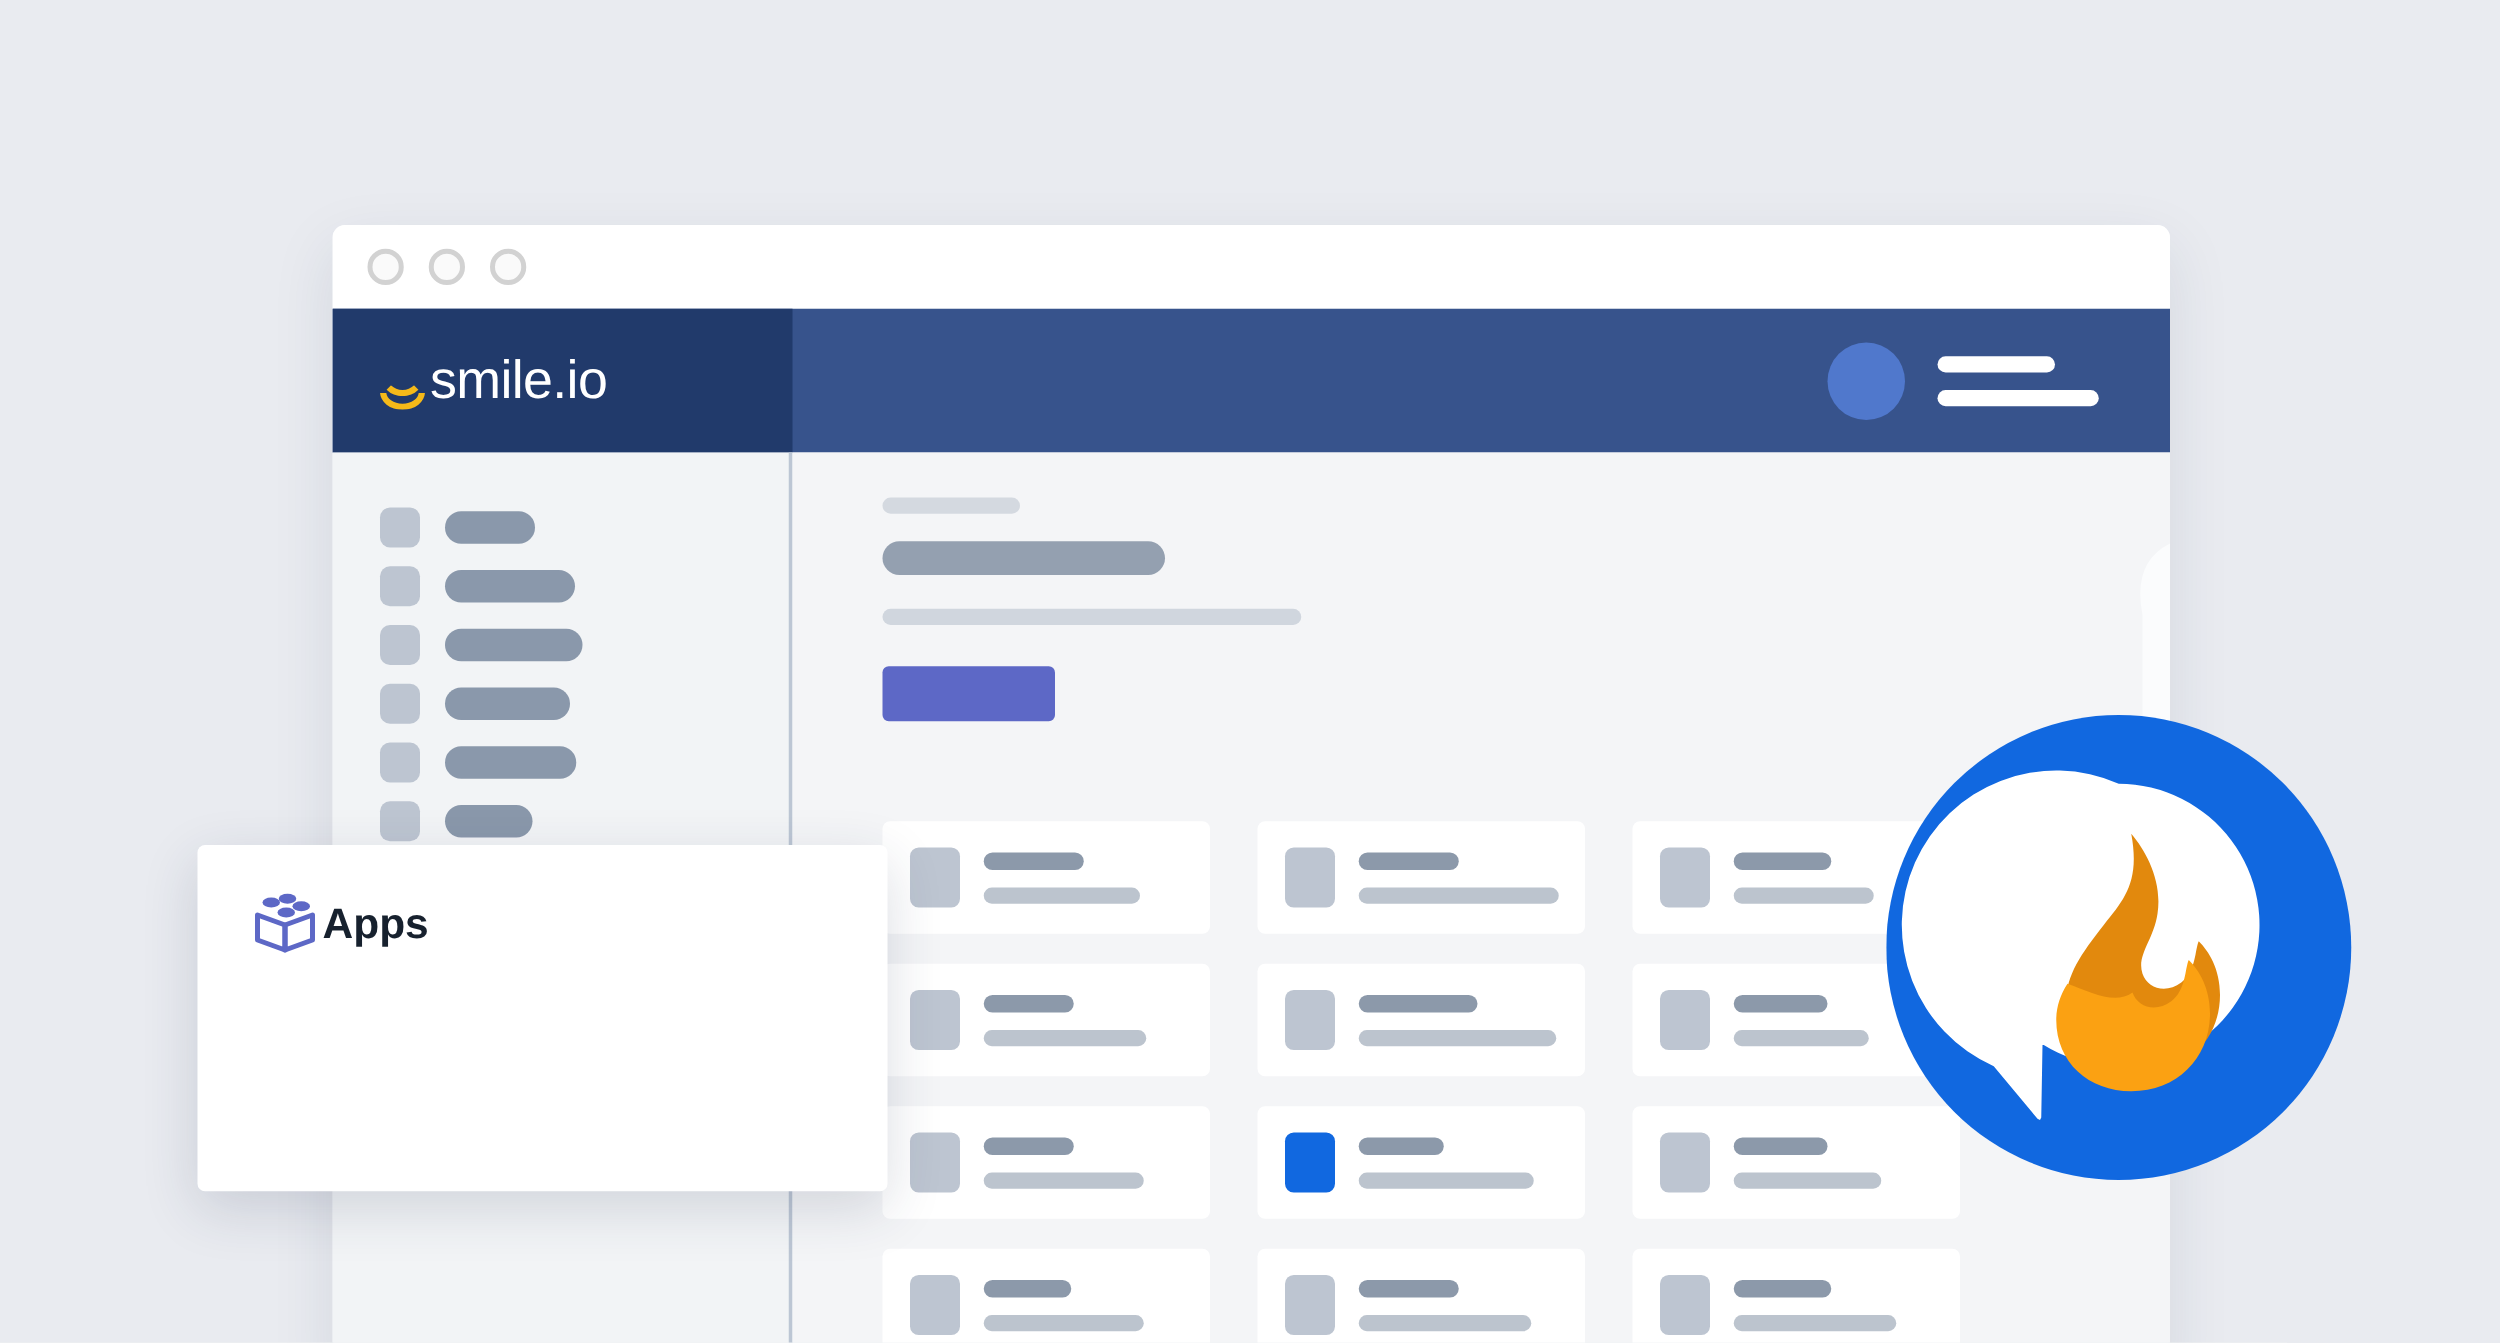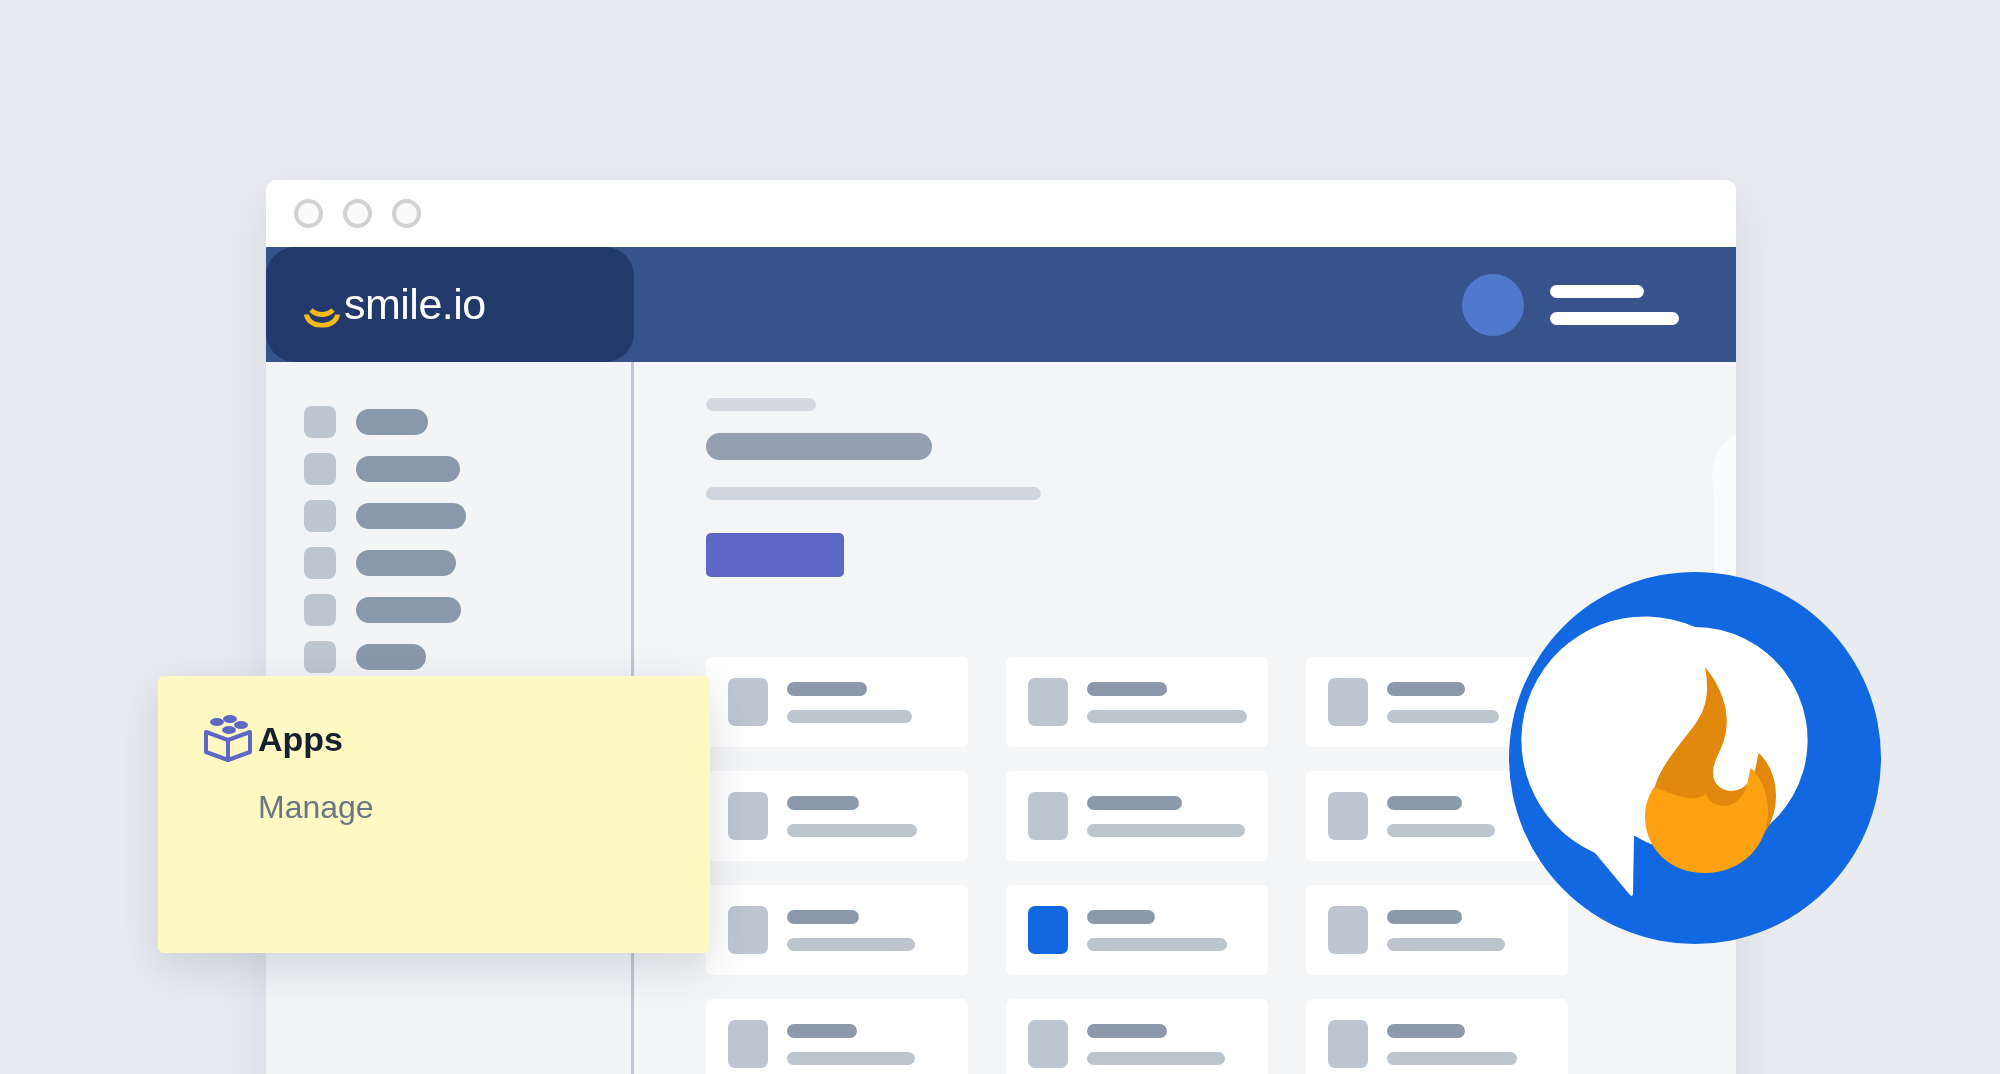--- a/index.html
+++ b/index.html
@@ -34,21 +34,20 @@
 
   
   .appbar {
     height: 115px; display: flex; align-items: stretch;
     background: #37538c;
   }
   .brand {
     width: 368px; background: #213a6b;
     display: flex; align-items: center; gap: 14px;
     padding-left: 38px;
-    border-radius: 29px;
   }
   .brand-smile { width: 26px; height: 26px; position: relative; }
   .brand-smile::after {
     content: ""; position: absolute; left: 0; top: 2px;
     width: 26px; height: 13px;
     border: 5px solid #f5b919;
     border-top-color: transparent;
     border-left-color: transparent;
     border-right-color: transparent;
     border-radius: 0 0 26px 26px;
@@ -113,21 +112,21 @@
   .card-icon { width: 40px; height: 48px; border-radius: 7px; background: #bdc5d1; flex: none; }
   .card-icon.accent { background: #1168e0; }
   .card-lines { display: flex; flex-direction: column; gap: 14px; }
   .card-l1 { height: 14px; border-radius: 7px; background: #8c99aa; }
   .card-l2 { height: 13px; border-radius: 7px; background: #bcc4ce; }
 
   
   .flyout {
     position: absolute; left: 158px; top: 676px;
     width: 552px; height: 277px;
-    background: #fef9c3; border-radius: 6px;
+    background: #ffffff; border-radius: 6px;
     box-shadow: 0 14px 44px rgba(35,48,80,.16);
     padding: 44px 0 0 100px;
   }
   .flyout-icon { position: absolute; left: 200px; top: 712px; width: 52px; height: 52px; }
   .flyout-title { font-size: 34px; font-weight: bold; color: #17212e; }
   .flyout-link { font-size: 32px; color: #5d68c6; font-weight: bold; margin-top: 33px; }
   .flyout-item { font-size: 32px; color: #6a7684; margin-top: 30px; }
 
   
   .badge { position: absolute; left: 1509px; top: 572px; width: 373px; height: 373px; }
@@ -333,21 +332,20 @@
               </span>
             </div>
           </div>
 
       </main>
     </div>
   </div>
 
   <div class="flyout">
     <div class="flyout-title">Apps</div>
-    <div class="flyout-item">Manage</div>
   </div>
   <svg class="flyout-icon" viewBox="0 0 52 52">
     <ellipse cx="17" cy="10" rx="7" ry="4" fill="#5d68c6"></ellipse>
     <ellipse cx="30" cy="7" rx="7" ry="4" fill="#5d68c6"></ellipse>
     <ellipse cx="41" cy="13" rx="7" ry="4" fill="#5d68c6"></ellipse>
     <ellipse cx="29" cy="18" rx="7" ry="4" fill="#5d68c6"></ellipse>
     <path d="M6 20 L28 28 L28 48 L6 40 Z" fill="none" stroke="#5d68c6" stroke-width="4" stroke-linejoin="round"></path>
     <path d="M50 20 L28 28 L28 48 L50 40 Z" fill="none" stroke="#5d68c6" stroke-width="4" stroke-linejoin="round"></path>
   </svg>
 

